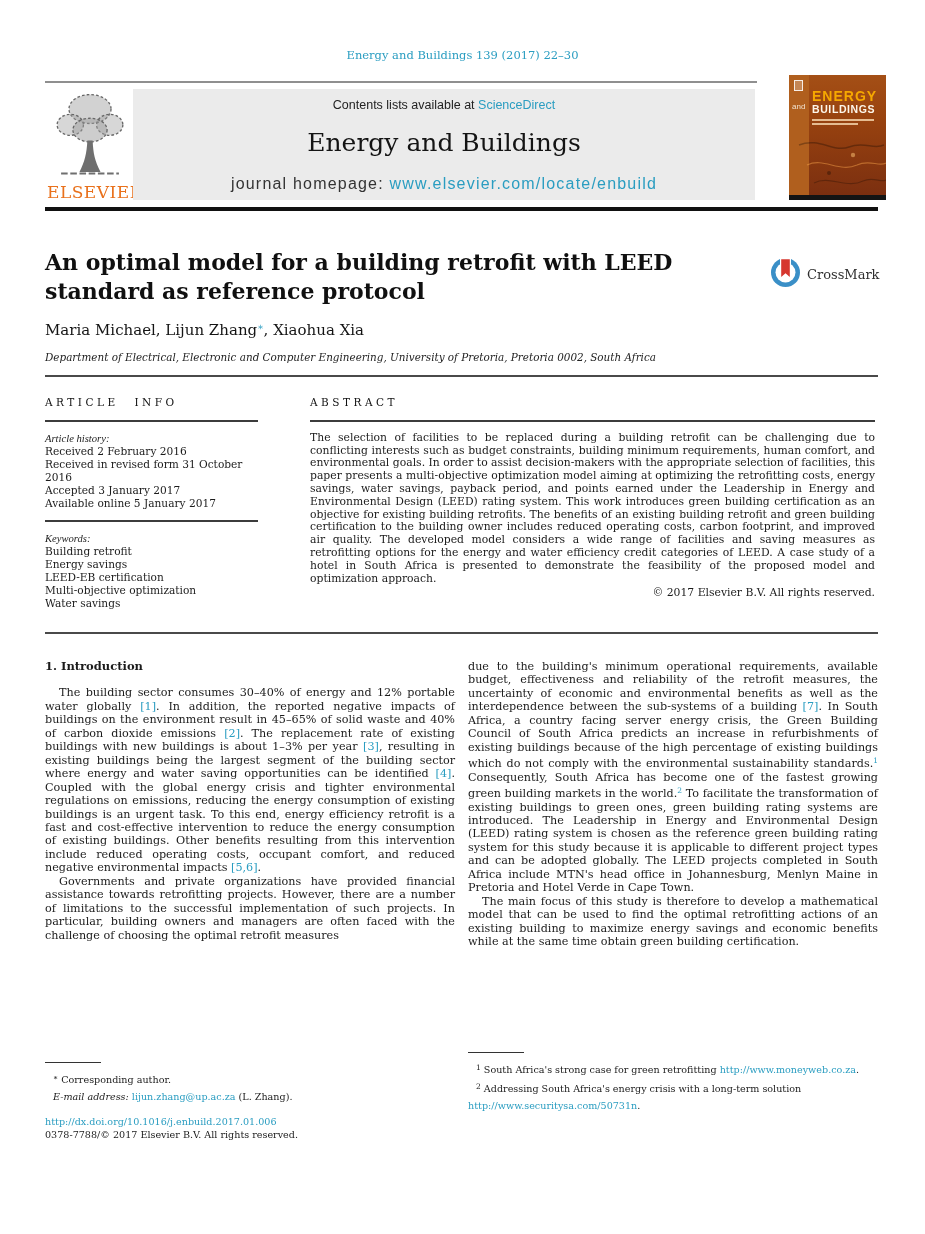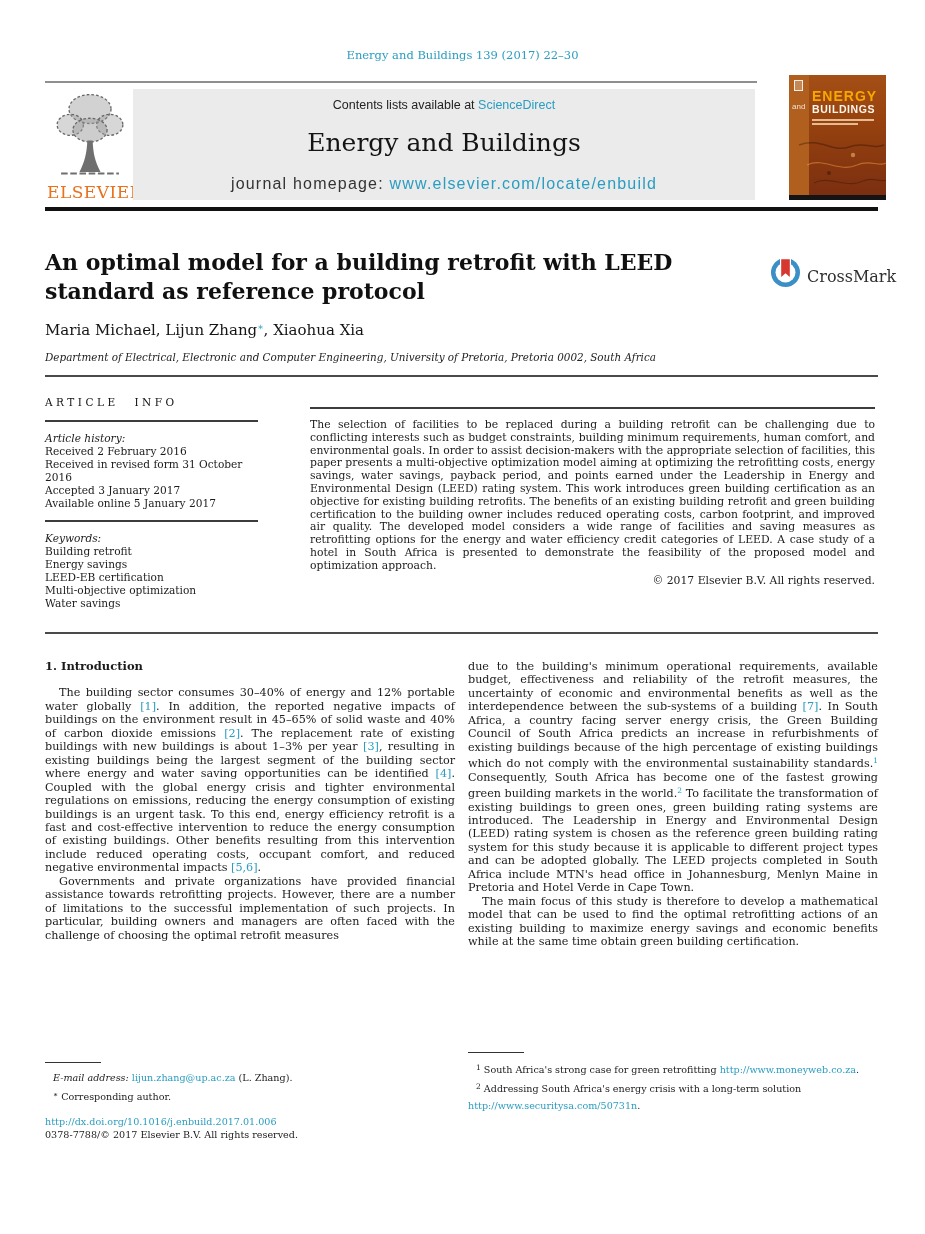--- a/index.html
+++ b/index.html
@@ -45,36 +45,36 @@
   .cover-sub1,.cover-sub2 { position:absolute; left:23px; height:2px; background:rgba(255,230,190,.75); }
   .cover-sub1 { top:44px; width:62px; }
   .cover-sub2 { top:48px; width:46px; }
   .cover svg { position:absolute; left:0; top:0; }
 
   .rule-thick { position:absolute; top:207px; left:45px; width:833px; height:4px; background:#111; }
 
   
   .title { position:absolute; left:45px; top:248px; width:715px; font-size:22px; line-height:28.5px; color:#101010; }
   .crossmark { position:absolute; left:770px; top:256px; width:110px; height:40px; cursor:pointer; }
-  .crossmark .cm-label { position:absolute; left:37px; top:11px; font-size:16px; color:#2f2f2f; }
+  .crossmark .cm-label { position:absolute; left:37px; top:11px; font-size:13px; color:#2f2f2f; }
 
   .authors { position:absolute; left:45px; top:321px; width:700px; font-size:15px; color:#141414; }
   .authors .seg-sup { font-size:9.5px; vertical-align:5px; }
   .affiliation { position:absolute; left:45px; top:351px; width:760px; font-size:10.4px; font-style:italic; color:#222; }
 
   .rule-thin-a { position:absolute; top:375px; left:45px; width:833px; height:2px; background:#4a4a4a; }
   .rule-thin-b { position:absolute; top:632px; left:45px; width:833px; height:2px; background:#4a4a4a; }
 
   
   .info-col { position:absolute; left:45px; top:396px; width:213px; font-size:10.6px; line-height:13px; }
   .abs-col  { position:absolute; left:310px; top:396px; width:565px; font-size:10.8px; line-height:12.8px; }
   .sec-heading { font-size:10.5px; letter-spacing:3.5px; word-spacing:9px; color:#111; }
   .head-rule { margin-top:11px; height:2px; background:#3c3c3c; }
   .mid-rule { margin-top:10px; height:1.5px; background:#3c3c3c; }
-  .ital-label { font-style:italic; }
+  .ital-label { font-style:italic;font-family:Liberation Serif, serif; }
   .info-col .ital-label { margin-top:10px; }
   .abs-text { margin-top:10px; text-align:justify; color:#1b1b1b; }
   .abs-copyright { margin-top:2px; text-align:right; }
 
   
   .col { position:absolute; top:660px; width:410px; font-size:11.2px; line-height:13.45px; text-align:justify; }
   .col-left { left:45px; }
   .col-right { left:468px; }
   .col h2 { font-size:11.5px; font-weight:bold; margin-bottom:13px; text-align:left; }
   .col p { text-indent:14px; }
@@ -179,42 +179,43 @@
     <div class="mid-rule"></div>
     <div class="ital-label">Keywords:</div>
     <div>Building retrofit</div>
     <div>Energy savings</div>
     <div>LEED-EB certification</div>
     <div>Multi-objective optimization</div>
     <div>Water savings</div>
   </div>
 
   <div class="abs-col">
+    <div class="sec-heading">ABSTRACT</div>
     <div class="head-rule"></div>
     <div class="abs-text">The selection of facilities to be replaced during a building retrofit can be challenging due to conflicting interests such as budget constraints, building minimum requirements, human comfort, and environmental goals. In order to assist decision-makers with the appropriate selection of facilities, this paper presents a multi-objective optimization model aiming at optimizing the retrofitting costs, energy savings, water savings, payback period, and points earned under the Leadership in Energy and Environmental Design (LEED) rating system. This work introduces green building certification as an objective for existing building retrofits. The benefits of an existing building retrofit and green building certification to the building owner includes reduced operating costs, carbon footprint, and improved air quality. The developed model considers a wide range of facilities and saving measures as retrofitting options for the energy and water efficiency credit categories of LEED. A case study of a hotel in South Africa is presented to demonstrate the feasibility of the proposed model and optimization approach.</div>
     <div class="abs-copyright">© 2017 Elsevier B.V. All rights reserved.</div>
   </div>
 
   <div class="rule-thin-b"></div>
 
   <div class="col col-left">
     <h2>1. Introduction</h2>
     <p><span class="seg seg-plain">The building sector consumes 30–40% of energy and 12% portable water globally </span><span class="seg seg-link">[1]</span><span class="seg seg-plain">. In addition, the reported negative impacts of buildings on the environment result in 45–65% of solid waste and 40% of carbon dioxide emissions </span><span class="seg seg-link">[2]</span><span class="seg seg-plain">. The replacement rate of existing buildings with new buildings is about 1–3% per year </span><span class="seg seg-link">[3]</span><span class="seg seg-plain">, resulting in existing buildings being the largest segment of the building sector where energy and water saving opportunities can be identified </span><span class="seg seg-link">[4]</span><span class="seg seg-plain">. Coupled with the global energy crisis and tighter environmental regulations on emissions, reducing the energy consumption of existing buildings is an urgent task. To this end, energy efficiency retrofit is a fast and cost-effective intervention to reduce the energy consumption of existing buildings. Other benefits resulting from this intervention include reduced operating costs, occupant comfort, and reduced negative environmental impacts </span><span class="seg seg-link">[5,6]</span><span class="seg seg-plain">.</span></p>
     <p><span class="seg seg-plain">Governments and private organizations have provided financial assistance towards retrofitting projects. However, there are a number of limitations to the successful implementation of such projects. In particular, building owners and managers are often faced with the challenge of choosing the optimal retrofit measures</span></p>
   </div>
 
   <div class="col col-right">
     <p class="noindent"><span class="seg seg-plain">due to the building's minimum operational requirements, available budget, effectiveness and reliability of the retrofit measures, the uncertainty of economic and environmental benefits as well as the interdependence between the sub-systems of a building </span><span class="seg seg-link">[7]</span><span class="seg seg-plain">. In South Africa, a country facing server energy crisis, the Green Building Council of South Africa predicts an increase in refurbishments of existing buildings because of the high percentage of existing buildings which do not comply with the environmental sustainability standards.</span><span class="seg seg-sup">1</span><span class="seg seg-plain"> Consequently, South Africa has become one of the fastest growing green building markets in the world.</span><span class="seg seg-sup">2</span><span class="seg seg-plain"> To facilitate the transformation of existing buildings to green ones, green building rating systems are introduced. The Leadership in Energy and Environmental Design (LEED) rating system is chosen as the reference green building rating system for this study because it is applicable to different project types and can be adopted globally. The LEED projects completed in South Africa include MTN's head office in Johannesburg, Menlyn Maine in Pretoria and Hotel Verde in Cape Town.</span></p>
     <p><span class="seg seg-plain">The main focus of this study is therefore to develop a mathematical model that can be used to find the optimal retrofitting actions of an existing building to maximize energy savings and economic benefits while at the same time obtain green building certification.</span></p>
   </div>
 
   <div class="fn-block fn-left">
     <div class="fn-rule"></div>
+    <div class="fn-line"><span class="seg seg-supd">∗</span><span class="seg seg-plain"> Corresponding author.</span></div>
     <div class="fn-line"><span class="seg seg-ital">E-mail address: </span><span class="seg seg-link">lijun.zhang@up.ac.za</span><span class="seg seg-plain"> (L. Zhang).</span></div>
-    <div class="fn-line"><span class="seg seg-supd">∗</span><span class="seg seg-plain"> Corresponding author.</span></div>
   </div>
 
   <div class="doi-block">
     <div class="accent">http://dx.doi.org/10.1016/j.enbuild.2017.01.006</div>
     <div>0378-7788/© 2017 Elsevier B.V. All rights reserved.</div>
   </div>
 
   <div class="fn-block fn-right">
     <div class="fn-rule"></div>
     <div class="fn-line wrap"><span class="seg seg-supd">1</span><span class="seg seg-plain"> South Africa's strong case for green retrofitting </span><span class="seg seg-link">http://www.moneyweb.co.za</span><span class="seg seg-plain">.</span></div>

